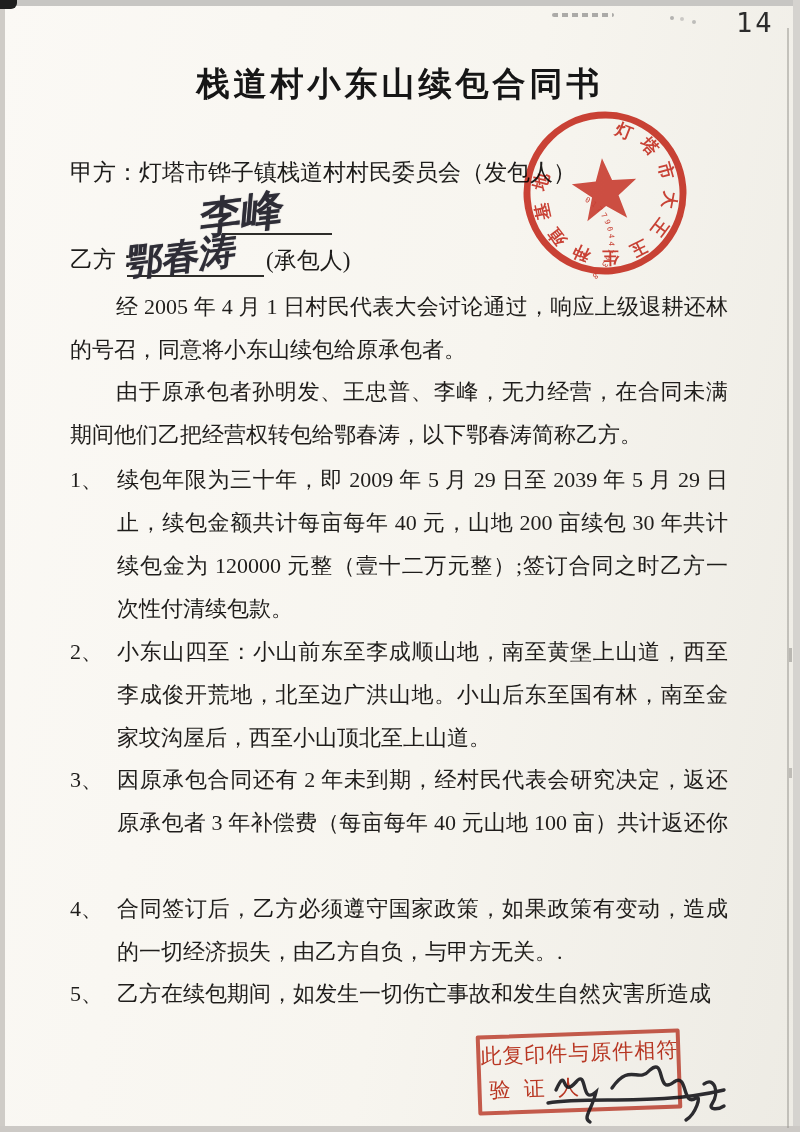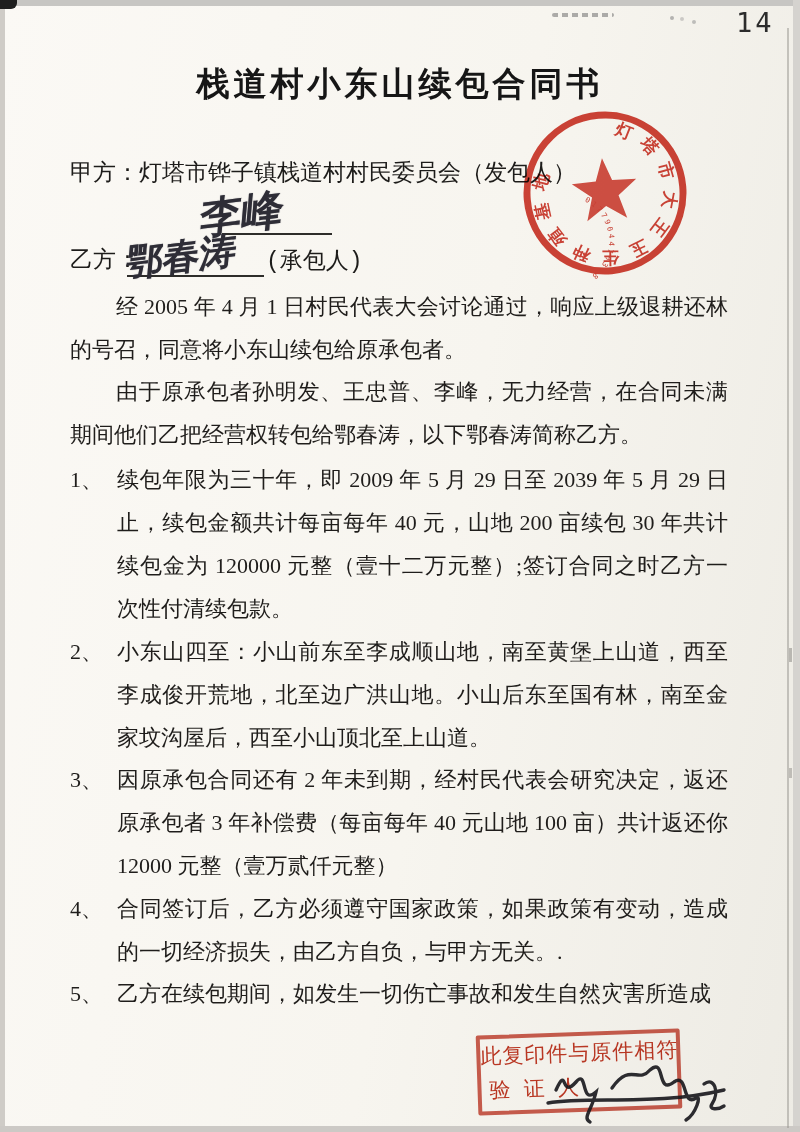--- a/index.html
+++ b/index.html
@@ -32,21 +32,21 @@
   .row-jia{top:158px;}
   .row-rep{top:204px;}
   .row-yi{top:245px;}
   .uline{position:absolute;border-top:2px solid #2e2d2a;}
   .uline-rep{left:222px;top:233px;width:110px;}
   .uline-yi{left:127px;top:275px;width:137px;}
   .ink{position:absolute;color:#2e2d36;font-weight:bold;white-space:nowrap;
        transform:rotate(-7deg) skewX(-12deg);text-shadow:0 0 1px rgba(40,40,55,.6);}
   .sig-rep{left:200px;top:186px;font-size:42px;}
   .sig-yi{left:126px;top:232px;font-size:37px;}
-  .suffix-yi{position:absolute;left:266px;top:245px;font-size:23px;color:#1d1c1a;white-space:nowrap;font-family:Liberation Mono, monospace;}
+  .suffix-yi{position:absolute;left:266px;top:245px;font-size:23px;color:#1d1c1a;white-space:nowrap;}
   
   .para{position:absolute;left:70px;width:658px;font-size:22px;color:#1f1d1b;}
   .line{height:43px;line-height:43px;white-space:nowrap;}
   .wrapline{height:43px;line-height:43px;text-align:justify;text-align-last:justify;white-space:normal;}
   .indent{text-indent:46px;}
   .p1{top:285px;} .p2{top:370px;}
   .item{position:absolute;left:70px;width:658px;font-size:22px;color:#1f1d1b;display:flex;}
   .item .num{width:47px;flex:0 0 47px;height:43px;line-height:43px;}
   .item .body{flex:1;width:608px;}
   .i1{top:458px;} .i2{top:630px;} .i3{top:758px;} .i4{top:887px;} .i5{top:972px;}
@@ -136,21 +136,20 @@
       <div class="wrapline">李成俊开荒地，北至边广洪山地。小山后东至国有林，南至金</div>
       <div class="line">家坟沟屋后，西至小山顶北至上山道。</div>
     </div>
   </div>
 
   <div class="item i3">
     <div class="num">3、</div>
     <div class="body">
       <div class="wrapline">因原承包合同还有 2 年未到期，经村民代表会研究决定，返还</div>
       <div class="wrapline">原承包者 3 年补偿费（每亩每年 40 元山地 100 亩）共计返还你</div>
-      <div class="line">12000 元整（壹万贰仟元整）</div>
     </div>
   </div>
 
   <div class="item i4">
     <div class="num">4、</div>
     <div class="body">
       <div class="wrapline">合同签订后，乙方必须遵守国家政策，如果政策有变动，造成</div>
       <div class="line">的一切经济损失，由乙方自负，与甲方无关。.</div>
     </div>
   </div>

